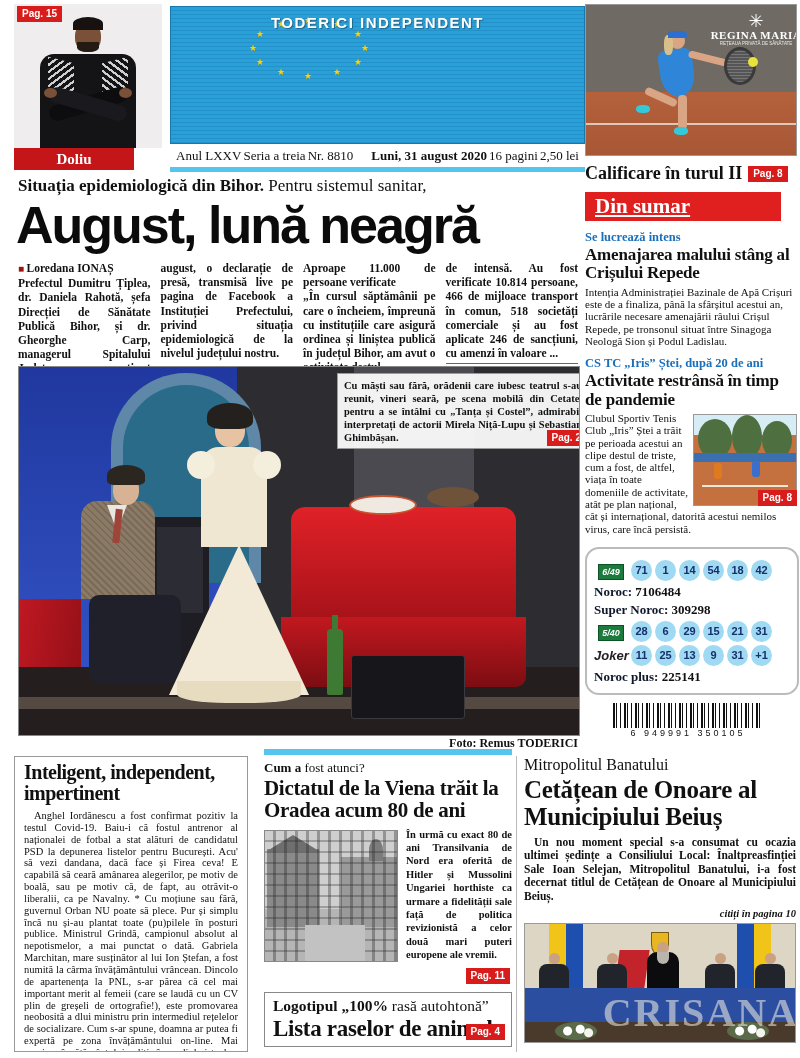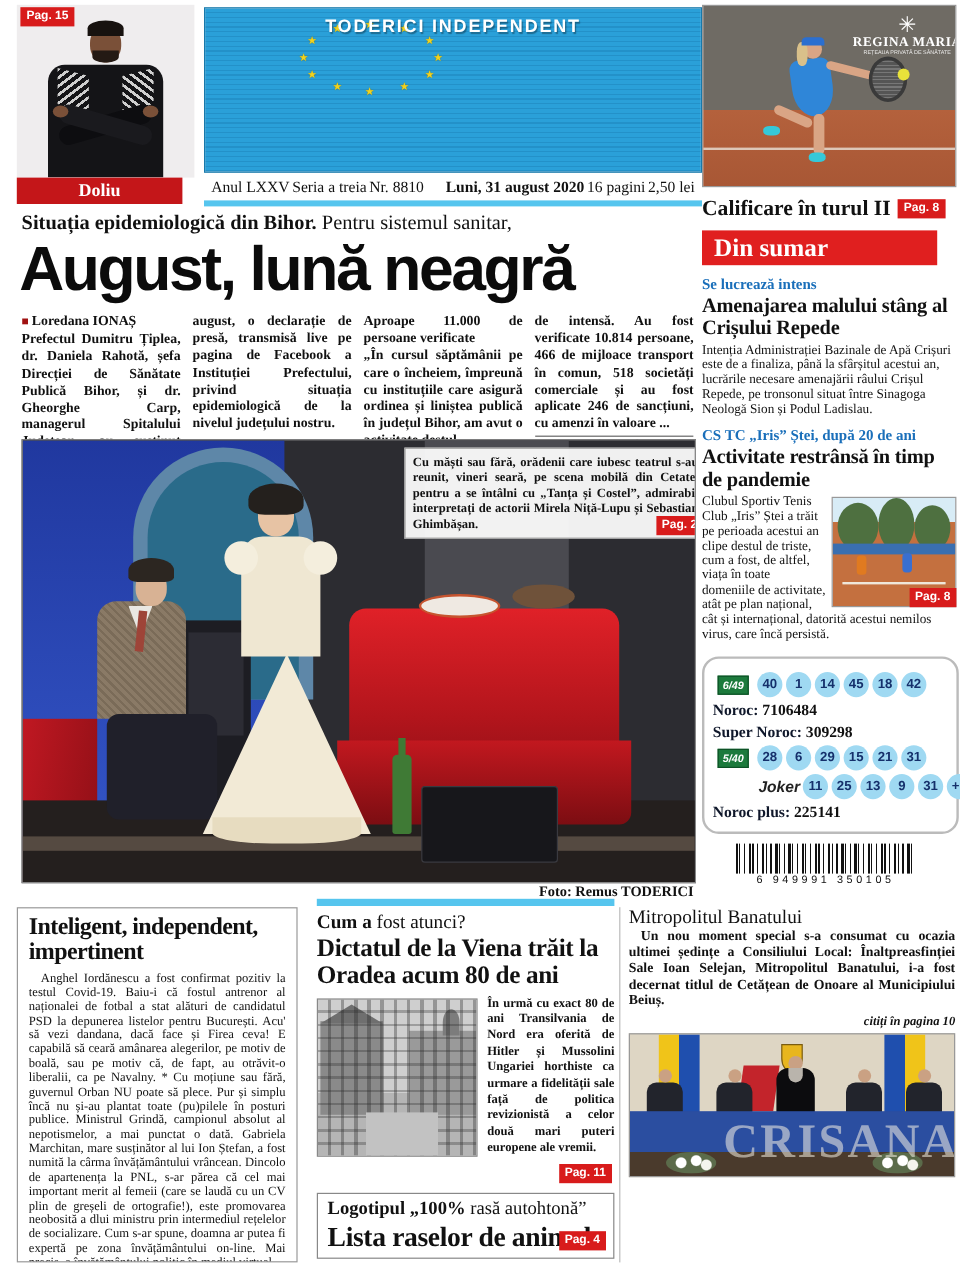--- a/index.html
+++ b/index.html
@@ -16,21 +16,21 @@
   .bos-hair{position:absolute;left:59px;top:13px;width:30px;height:13px;border-radius:50% 50% 0 0;background:#17120f;}
   .bos-beard{position:absolute;left:63px;top:38px;width:22px;height:10px;border-radius:0 0 45% 45%;background:#241a14;}
   .bos-body{position:absolute;left:26px;top:50px;width:96px;height:94px;background:#141417;border-radius:14px 14px 0 0;}
   .bos-lapel-l{position:absolute;left:34px;top:56px;width:26px;height:30px;background:repeating-linear-gradient(135deg,#cfcfcf 0 2px,#141417 2px 5px);transform:skewY(14deg);}
   .bos-lapel-r{position:absolute;left:88px;top:56px;width:26px;height:30px;background:repeating-linear-gradient(45deg,#cfcfcf 0 2px,#141417 2px 5px);transform:skewY(-14deg);}
   .bos-arm1{position:absolute;left:34px;top:92px;width:80px;height:16px;background:#0d0d10;transform:rotate(-16deg);border-radius:8px;}
   .bos-arm2{position:absolute;left:34px;top:92px;width:80px;height:16px;background:#1a1a1e;transform:rotate(16deg);border-radius:8px;}
   .bos-hand1{position:absolute;left:30px;top:84px;width:13px;height:10px;border-radius:50%;background:#7a5038;}
   .bos-hand2{position:absolute;left:105px;top:84px;width:13px;height:10px;border-radius:50%;background:#7a5038;}
   .promo-badge{position:absolute;left:3px;top:2px;}
-  .promo-label{position:absolute;left:0;bottom:0;width:138px;height:22px;background:#c41619;color:#fff;
+  .promo-label{position:absolute;left:0;bottom:0;width:120px;height:22px;background:#c41619;color:#fff;
                text-align:center;font:bold 15px/22px "Liberation Serif",serif;}
   
   .masthead{left:170px;top:6px;width:415px;}
   .mast-blue{position:relative;height:136px;border:1px solid #1779ab;overflow:hidden;
      background:repeating-linear-gradient(180deg,#2aa0d9 0 3px,#2391c9 3px 4px);}
   .tagline{position:relative;text-align:center;margin-top:7px;color:#fff;
      font:bold 15px "Liberation Sans",sans-serif;letter-spacing:1.5px;text-shadow:1px 1px 1px rgba(0,0,0,.35);}
   .mast-title{position:relative;text-align:center;color:#fff;font:bold 80px/96px "Liberation Serif",serif;
      letter-spacing:1px;margin-top:0;text-shadow:2px 3px 3px rgba(0,0,30,.45);}
   .star{position:absolute;color:#f2d21f;font-size:9px;text-shadow:0 0 1px #8a7a00;}
@@ -106,21 +106,21 @@
   .tp-leg1{position:absolute;left:58px;top:88px;width:34px;height:8px;border-radius:4px;background:#d9a585;transform:rotate(24deg);}
   .tp-leg2{position:absolute;left:92px;top:90px;width:9px;height:34px;border-radius:4px;background:#d9a585;}
   .tp-shoe1{position:absolute;left:50px;top:100px;width:14px;height:8px;border-radius:40%;background:#35c8d8;}
   .tp-shoe2{position:absolute;left:88px;top:122px;width:14px;height:8px;border-radius:40%;background:#35c8d8;}
   .tp-racket{position:absolute;left:138px;top:42px;width:26px;height:32px;border-radius:50%;border:3px solid #3a3a3a;
      background:repeating-linear-gradient(0deg,#777 0 1px,#555 1px 3px);}
   .tp-ball{position:absolute;left:162px;top:52px;width:10px;height:10px;border-radius:50%;background:#e8e23a;}
   .sb-head-row{margin-top:7px;display:flex;align-items:center;gap:6px;}
   .sb-head{font:bold 18px "Liberation Serif",serif;white-space:nowrap;}
   .summary-banner{margin-top:8px;width:178px;background:#e01f1f;color:#fff;
-     font:bold 21px/26px "Liberation Serif",serif;padding:1px 8px 2px 10px;}
+     font:bold 21px/26px "Liberation Serif",serif;padding:1px 8px 2px 10px;text-decoration:underline;}
   .sb-item{margin-top:9px;}
   .sb-item h3{margin:1px 0 3px 0;font:bold 17px/1.08 "Liberation Serif",serif;letter-spacing:-.2px;}
   .sb-body{font:11px/12.3px "Liberation Serif",serif;}
   .sb-photowrap{float:right;position:relative;margin:2px 0 2px 5px;}
   .sb-photo{width:102px;border:1px solid #999;position:relative;overflow:hidden;}
   .sb-photo.church{height:100px;background:linear-gradient(180deg,#cfe6f2 0 45%,#c6bdb0 45%);}
   .ch-dome{position:absolute;left:52px;top:10px;width:30px;height:30px;border-radius:50% 50% 0 0;background:#b9c0c6;}
   .ch-body{position:absolute;left:40px;top:34px;width:54px;height:34px;background:#f4f2ee;border:1px solid #c9c5bc;}
   .ch-small{position:absolute;left:16px;top:28px;width:26px;height:40px;background:#e3ded2;border:1px solid #c9c5bc;}
   .ch-water{position:absolute;left:0;top:58px;width:34px;height:42px;background:#8fb3c9;}
@@ -131,36 +131,36 @@
   .ct-line{position:absolute;left:8px;top:70px;width:86px;height:2px;background:#efe7da;}
   .ct-p1{position:absolute;left:20px;top:48px;width:8px;height:16px;background:#e07a20;border-radius:3px;}
   .ct-p2{position:absolute;left:58px;top:46px;width:8px;height:16px;background:#3a6fd0;border-radius:3px;}
   .sb-photo-badge{position:absolute;right:0;bottom:0;}
   
   .lottery{margin-top:12px;width:198px;border:2px solid #bbb;border-radius:14px;padding:8px 5px 6px 7px;}
   .lot-row{display:flex;align-items:center;gap:3px;margin:3px 0;}
   .lot-logo{width:34px;flex:0 0 34px;text-align:center;}
   .logo-green{display:inline-block;background:#1c7a3c;color:#fff;border:1px solid #0d5226;
      font:bold italic 9px/12px "Liberation Sans",sans-serif;padding:1px 3px;}
-  .logo-joker{font:bold italic 13px "Liberation Sans",sans-serif;color:#222;margin-left:38px;}
+  .logo-joker{font:bold italic 13px "Liberation Sans",sans-serif;color:#222;}
   .ball{width:21px;height:21px;flex:0 0 21px;border-radius:50%;background:#9fd9f2;color:#15306b;
      font:bold 11px/21px "Liberation Sans",sans-serif;text-align:center;}
   .lot-line{font:bold 13px "Liberation Serif",serif;margin:2px 0;}
   .lot-line .lbl{color:#0f172a;}
   
   .barcode{margin:8px 0 0 28px;width:150px;text-align:center;}
   .bars{height:25px;background:repeating-linear-gradient(90deg,#111 0 2px,#fff 2px 3px,#111 3px 4px,#fff 4px 7px,#111 7px 8px,#fff 8px 11px);}
   .bc-digits{font:9px "Liberation Sans",sans-serif;letter-spacing:3px;}
   
   .b-left{left:14px;top:756px;width:234px;height:296px;border:1px solid #999;padding:3px 9px;box-sizing:border-box;overflow:hidden;}
   .b-left h2{margin:2px 0 6px 0;font:bold 20px/1.05 "Liberation Serif",serif;letter-spacing:-.5px;}
   .b-left .body{font:10.5px/11.85px "Liberation Serif",serif;text-align:justify;text-indent:10px;}
   .b-mid{left:264px;top:749px;width:248px;}
   .cyan-bar{height:6px;background:#56c5ee;margin-bottom:5px;}
-  .b-mid .kicker{font-size:16px;}
+  .b-mid .kicker{font-size:13px;}
   .b-mid .kicker .b{font-weight:bold;}
   .b-mid h2{margin:1px 0 6px 0;font:bold 21px/1.06 "Liberation Serif",serif;letter-spacing:-.3px;}
   .oradea{float:left;width:132px;height:130px;margin:2px 8px 2px 0;border:1px solid #888;position:relative;overflow:hidden;
      background:linear-gradient(180deg,#cfcfcf 0 60%,#b5b5b5 60%);}
   .or-b1{position:absolute;left:2px;top:18px;width:52px;height:78px;background:#8a8a8a;}
   .or-roof1{position:absolute;left:2px;top:4px;width:0;height:0;border-left:26px solid transparent;border-right:26px solid transparent;border-bottom:16px solid #6f6f6f;}
   .or-b2{position:absolute;right:0;top:26px;width:56px;height:70px;background:#9a9a9a;}
   .or-tower{position:absolute;right:14px;top:8px;width:14px;height:22px;background:#7c7c7c;border-radius:50% 50% 0 0;}
   .or-win{position:absolute;inset:0;background:repeating-linear-gradient(90deg,transparent 0 8px,rgba(40,40,40,.35) 8px 11px),repeating-linear-gradient(0deg,transparent 0 9px,rgba(40,40,40,.3) 9px 11px);}
   .or-street{position:absolute;left:40px;bottom:0;width:60px;height:36px;background:#c2c2c2;}
@@ -347,24 +347,24 @@
           <div class="ct-p2"></div>
         </div>
         <span class="badge sb-photo-badge">Pag. 8</span>
       </div>
       <div class="sb-body">Clubul Sportiv Tenis Club „Iris” Ștei a trăit pe perioada acestui an clipe destul de triste, cum a fost, de altfel, viața în toate domeniile de activitate, atât pe plan național, cât și internațional, datorită acestui nemilos virus, care încă persistă.</div>
     </div>
 
     <div class="lottery" style="clear:both;">
       <div class="lot-row">
         <span class="lot-logo"><span class="logo-green">6/49</span></span>
-        <span class="ball">40</span>
+        <span class="ball">71</span>
         <span class="ball">1</span>
         <span class="ball">14</span>
-        <span class="ball">45</span>
+        <span class="ball">54</span>
         <span class="ball">18</span>
         <span class="ball">42</span>
       </div>
       <div class="lot-line"><span class="lbl">Noroc:</span> <span>7106484</span></div>
       <div class="lot-line"><span class="lbl">Super Noroc:</span> <span>309298</span></div>
       <div class="lot-row">
         <span class="lot-logo"><span class="logo-green">5/40</span></span>
         <span class="ball">28</span>
         <span class="ball">6</span>
         <span class="ball">29</span>
@@ -414,20 +414,21 @@
       <div class="kicker"><span class="b">Logotipul „100%</span><span> rasă autohtonă”</span></div>
       <h2>Lista raselor de animale</h2>
       <span class="badge">Pag. 4</span>
     </div>
   </div>
 
   <div class="abs v-divider"></div>
 
   <div class="abs b-right">
     <div class="k2">Mitropolitul Banatului</div>
+    <h2>Cetățean de Onoare al Municipiului Beiuș</h2>
     <div class="body">Un nou moment special s-a consumat cu ocazia ultimei ședințe a Consiliului Local: Înaltpreasfinției Sale Ioan Selejan, Mitropolitul Banatului, i-a fost decernat titlul de Cetățean de Onoare al Municipiului Beiuș.</div>
     <div class="more-note">citiți în pagina 10</div>
     <div class="beius">
       <div class="bj-banner l"></div>
       <div class="bj-banner r"></div>
       <div class="bj-red"></div>
       <div class="bj-coat"></div>
       <div class="bj-man" style="left:14px;"></div>
       <div class="bj-man" style="left:72px;"></div>
       <div class="bj-priest"></div>

